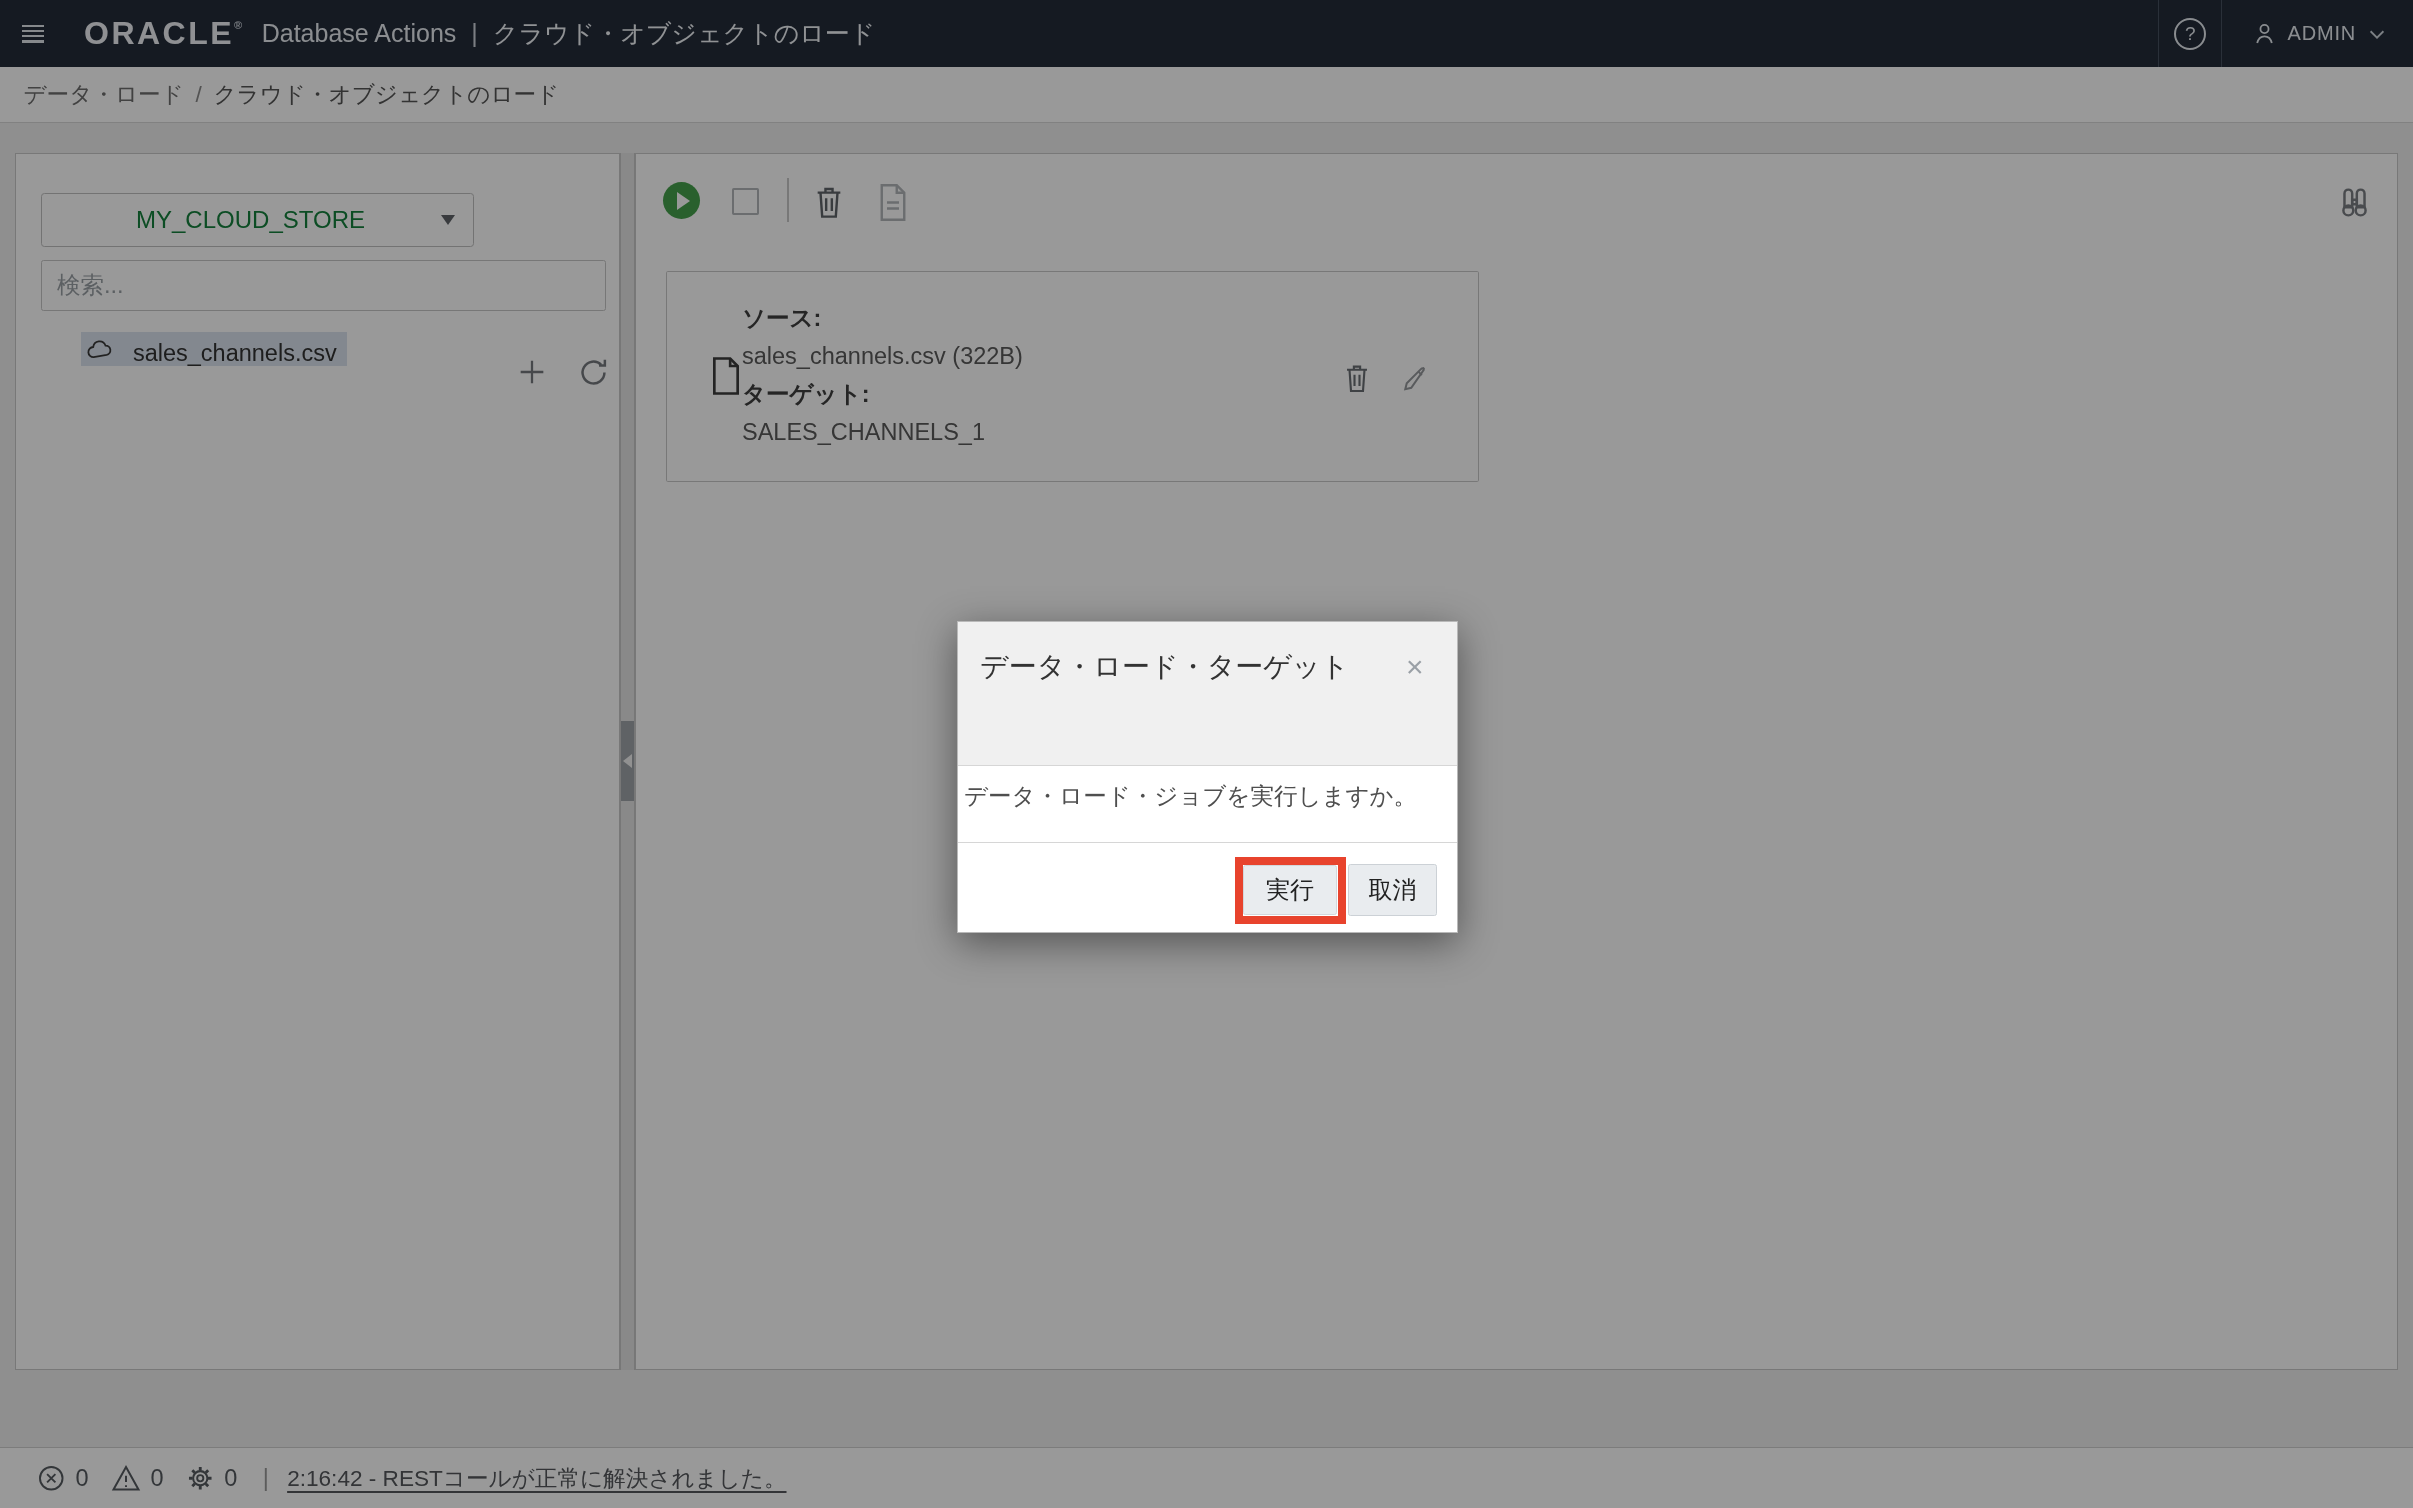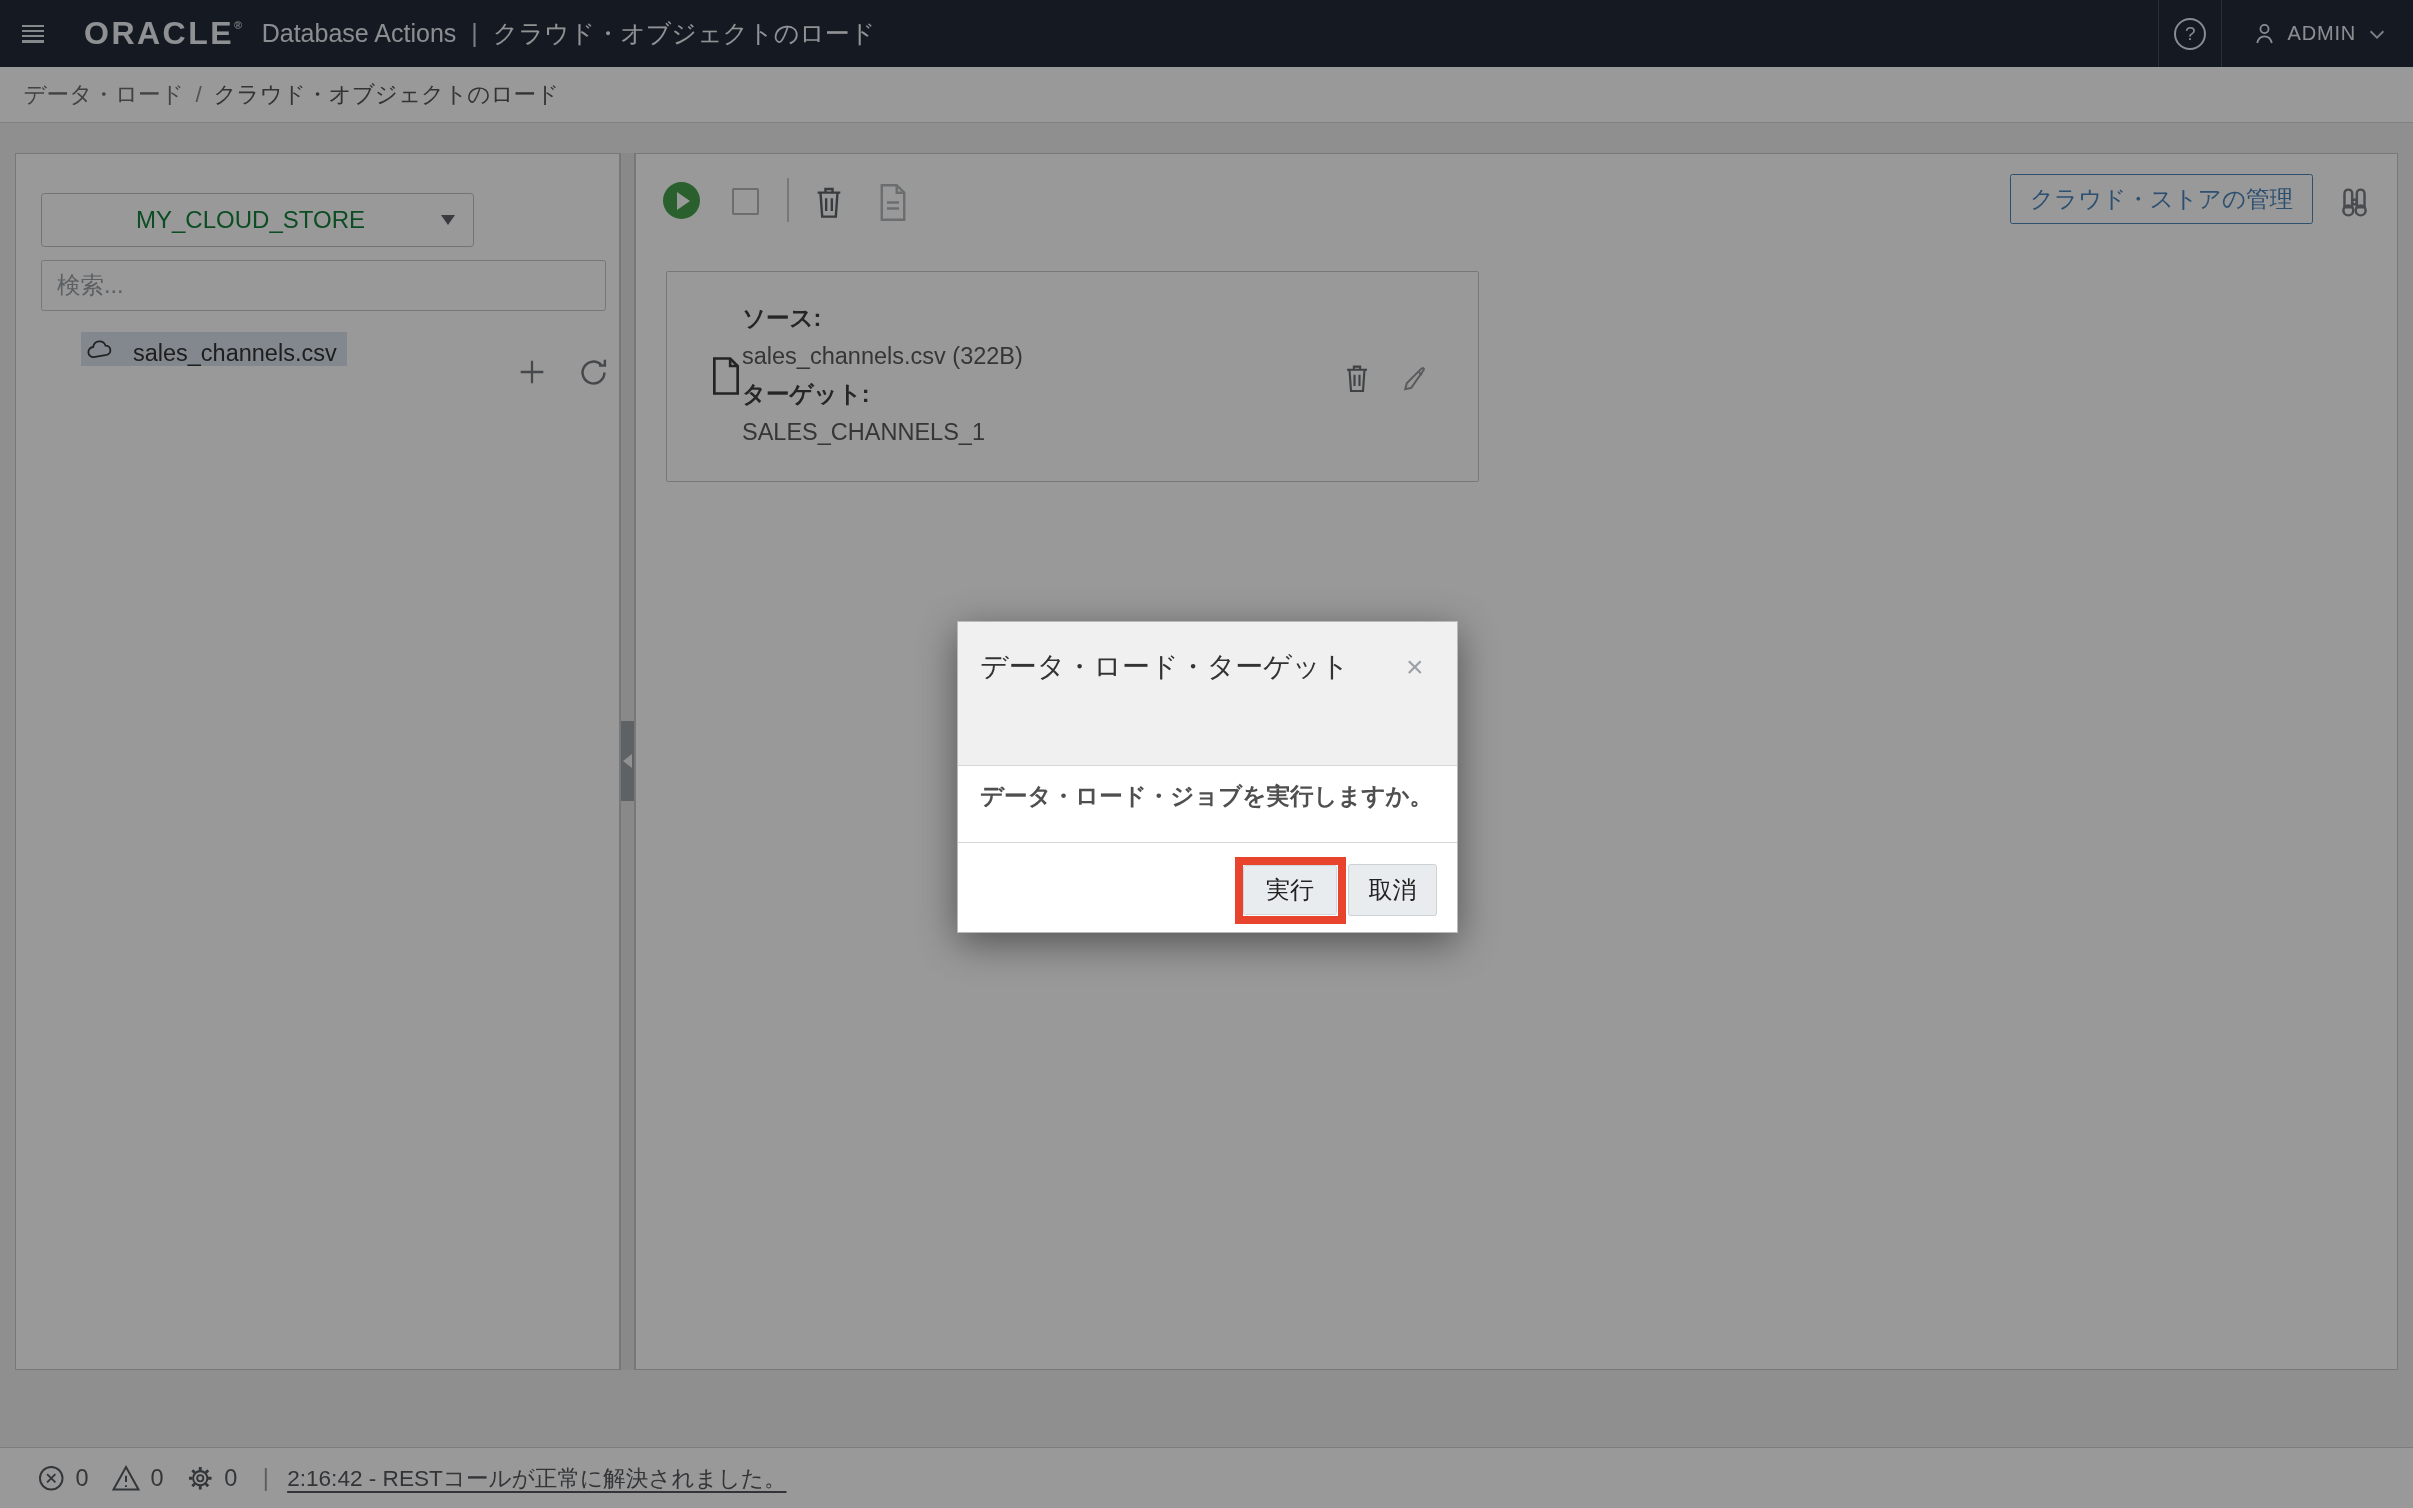--- a/index.html
+++ b/index.html
@@ -67,21 +67,21 @@
   .card-value { color:#5a5a5a; }
   .card-trash { position:absolute; left:675px; top:89px; color:#6a6e73; cursor:pointer; }
   .card-pencil { position:absolute; left:732px; top:89px; color:#95989c; cursor:pointer; }
 
   
   .overlay { position:absolute; left:0; top:0; width:2413px; height:1508px; background:rgba(0,0,0,0.40); z-index:50; }
   .dialog { position:absolute; left:957px; top:621px; width:501px; height:312px; background:#fff; border:0.8px solid #b9b9b9; box-shadow:0 10px 37px rgba(0,0,0,0.45); z-index:60; }
   .dlg-header { position:absolute; left:0; top:0; width:100%; height:143px; background:#f0f0f0; }
   .dlg-title { position:absolute; left:22px; top:18.4px; width:394px; font-size:28px; line-height:53px; color:#333; font-weight:400; }
   .dlg-close { position:absolute; left:448px; top:30px; font-size:30px; color:#9aa0a6; cursor:pointer; line-height:30px; }
-  .dlg-body { position:absolute; left:0; top:143px; width:100%; height:60px; border-top:0.8px solid #d6d6d6; display:flex; align-items:center; padding-left:22px;font-weight:bold; }
+  .dlg-body { position:absolute; left:0; top:143px; width:100%; height:60px; border-top:0.8px solid #d6d6d6; display:flex; align-items:center; padding-left:6px; }
   .dlg-msg { font-size:23.5px; color:#4f4f4f; }
   .dlg-footer { position:absolute; left:0; top:220px; width:100%; height:92px; border-top:0.8px solid #d6d6d6; }
   .annotation-red { position:absolute; left:277px; top:14.2px; width:111px; height:67px; border:8.4px solid #e8432d; }
   .btn-run { width:94px; height:50px; background:#e9ecef; border:0.8px solid #d3d7db; border-radius:2.5px; font-family:"Liberation Sans", sans-serif; font-size:24px; color:#222; cursor:pointer; }
   .btn-cancel { position:absolute; left:390px; top:21px; width:89px; height:52px; background:#e9ecef; border:0.8px solid #ccd1d6; border-radius:2.5px; font-family:"Liberation Sans", sans-serif; font-size:24px; color:#222; cursor:pointer; }
 
   
   .statusbar { position:absolute; left:0; top:1447px; width:2413px; height:61px; background:#fff; border-top:0.8px solid #cfcfcf; display:flex; align-items:center; padding-left:37px; }
   .sb-group { display:flex; align-items:center; gap:10px; margin-right:22px; color:#565b60; }
   .sb-count { font-size:23.5px; color:#565b60; }
@@ -177,21 +177,20 @@
         <path d="M10 10v9M14 10v9"></path>
       </svg>
     </div>
     <div class="report-tb">
       <svg class="icon-svg" width="32" height="39" viewBox="0 0 20 26" fill="none" stroke="currentColor" stroke-width="1.6">
         <path d="M2.5 1.5h10l5 5v18h-15z"></path>
         <path d="M12.5 1.5v5h5"></path>
         <path d="M6 13h8M6 17h8"></path>
       </svg>
     </div>
-    <button class="manage-btn">クラウド・ストアの管理</button>
     <div class="binoculars">
       <svg class="icon-svg" width="37" height="37" viewBox="0 0 24 24" fill="none" stroke="currentColor" stroke-width="1.6">
         <path d="M5.5 5.5c0-1.4 1.1-2.5 2.5-2.5s2.5 1.1 2.5 2.5v9h-5z"></path>
         <path d="M13.5 5.5c0-1.4 1.1-2.5 2.5-2.5s2.5 1.1 2.5 2.5v9h-5z"></path>
         <circle cx="8" cy="16.5" r="3.2"></circle>
         <circle cx="16" cy="16.5" r="3.2"></circle>
         <path d="M10.5 9.5h3v3h-3z"></path>
       </svg>
     </div>
 

